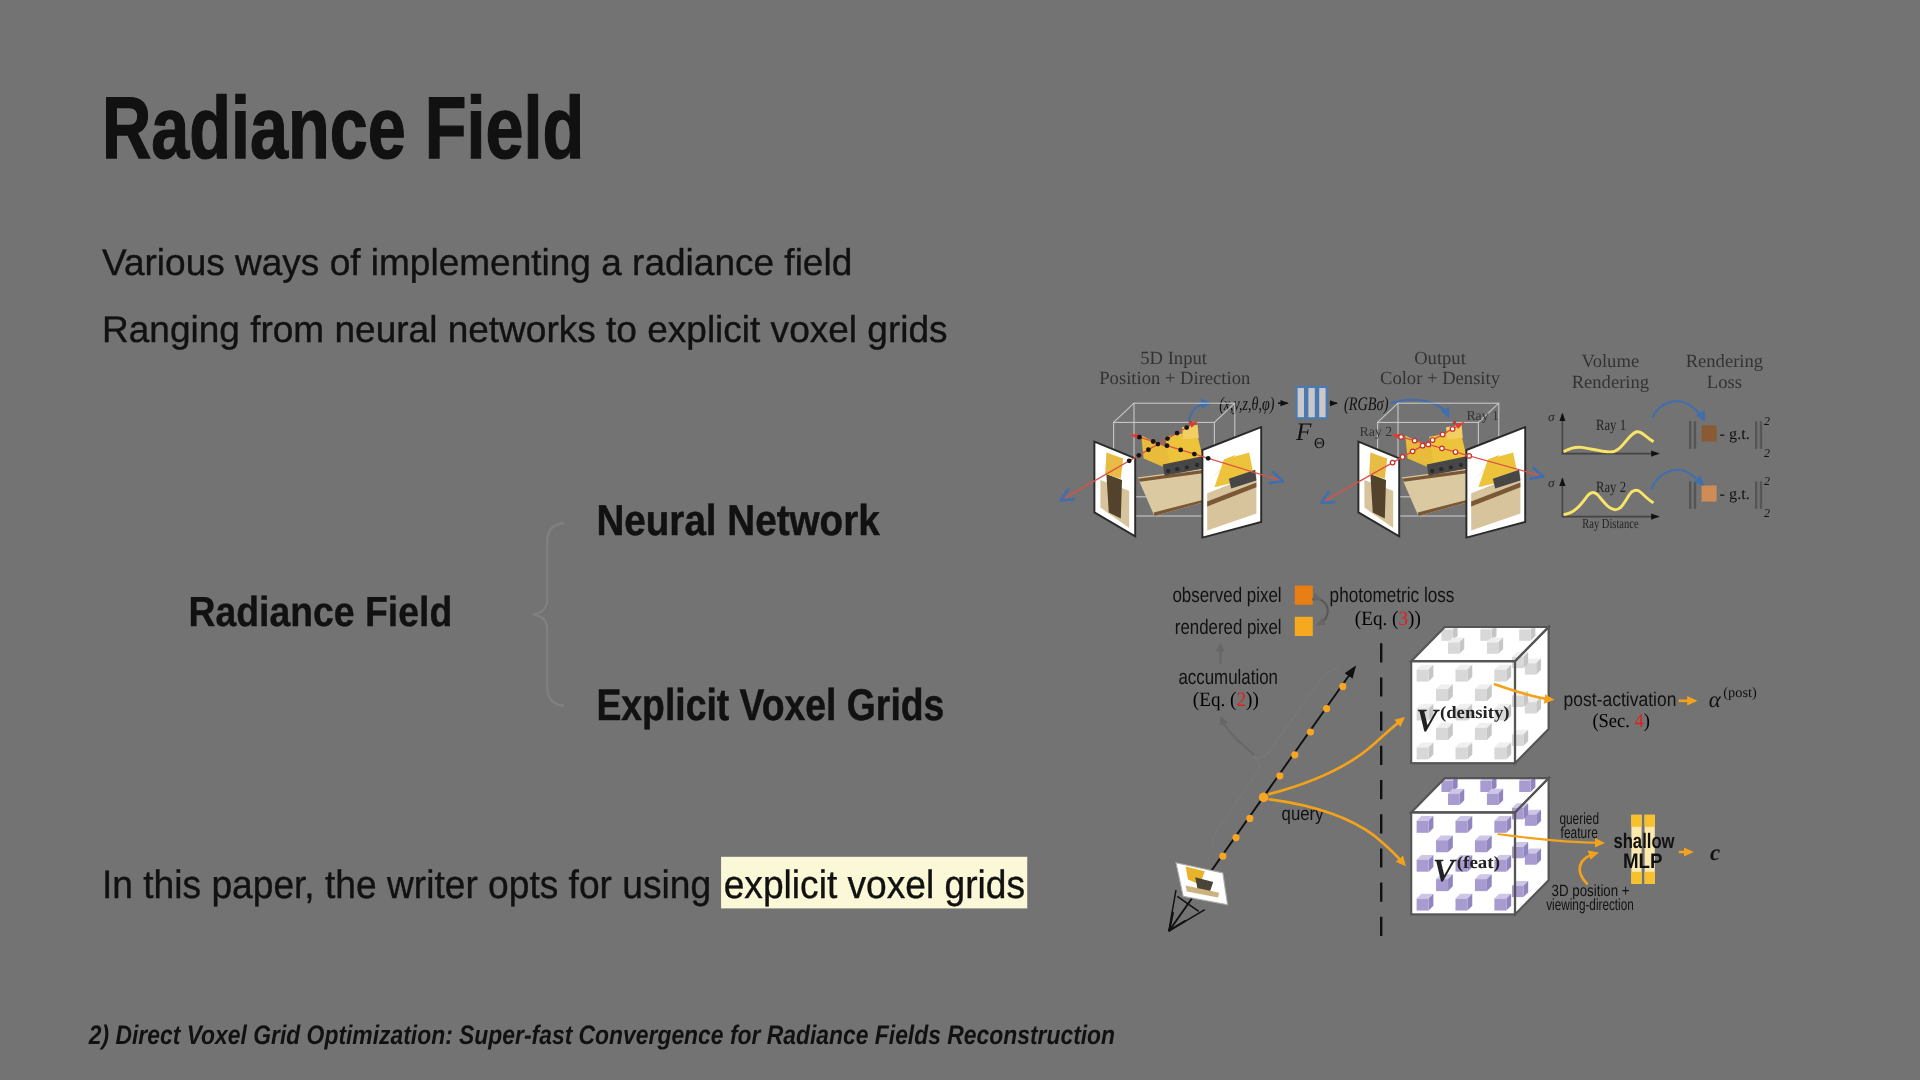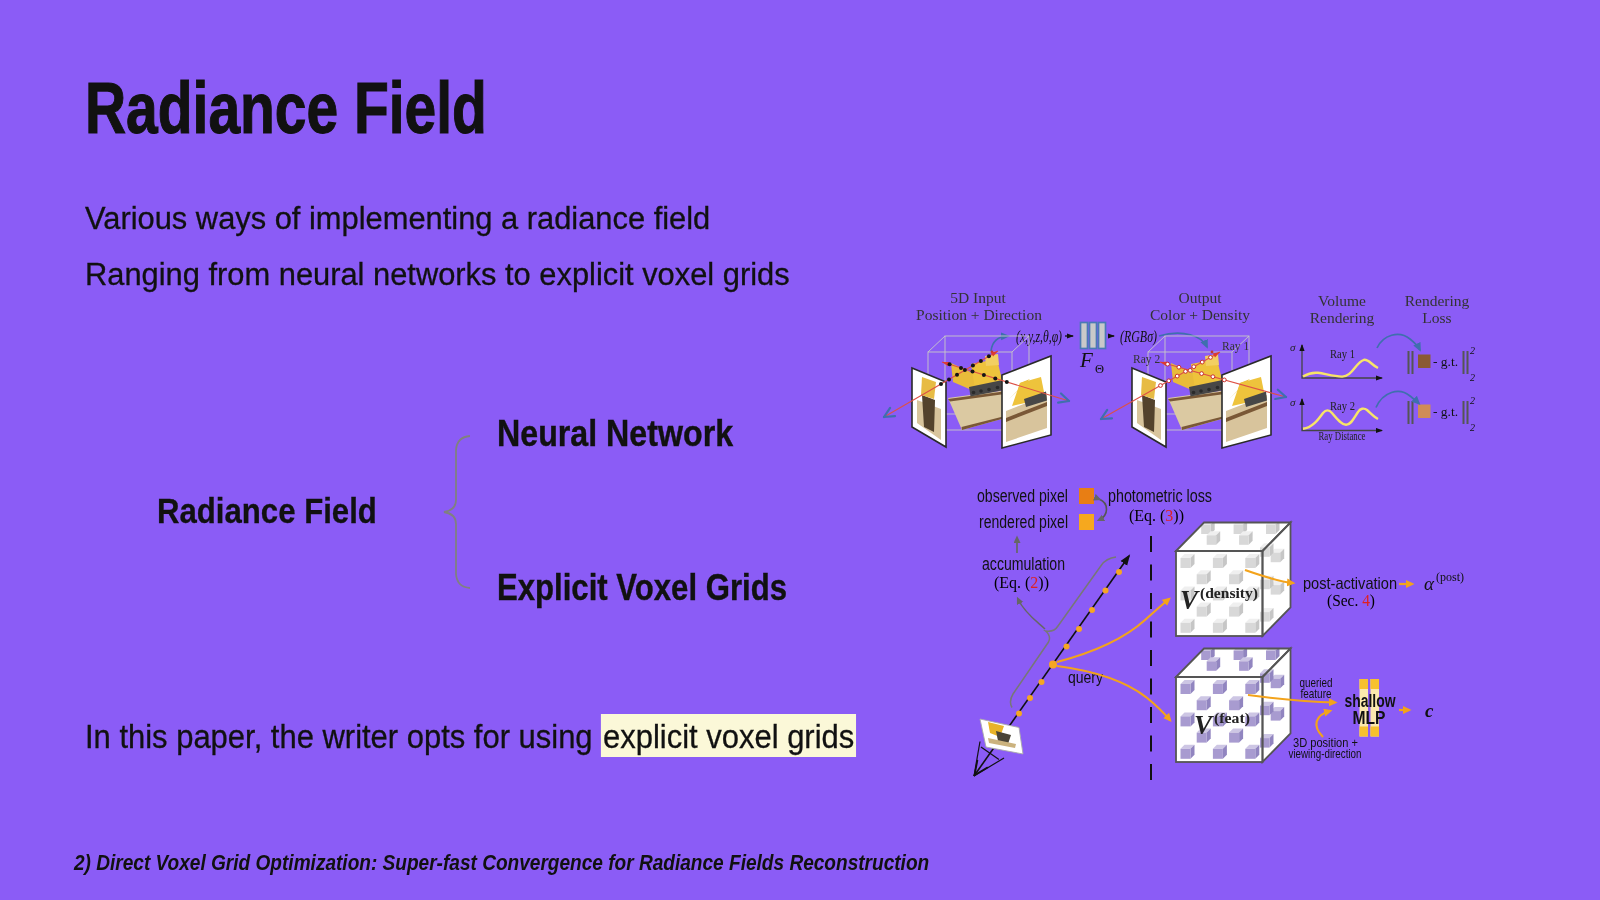--- a/index.html
+++ b/index.html
@@ -1,16 +1,16 @@
 <!DOCTYPE html>
 <html><head>
 <meta charset="utf-8">
 <style>
   html,body{margin:0;padding:0;background:#fff;}
-  #slide{position:relative;width:1600px;height:900px;overflow:hidden;background:#8b5cf6;
+  #slide{position:relative;width:1600px;height:900px;overflow:hidden;background:#737373;
          font-family:"Liberation Sans",sans-serif;color:#111;}
   .t{position:absolute;white-space:nowrap;transform-origin:0 0;line-height:1;}
 </style>
 </head>
 <body>
 <div id="slide">
   <div class="t" id="title" style="left:85px;top:71px;font-size:73px;font-weight:bold;-webkit-text-stroke:1.1px #111;transform:scaleX(0.78);">Radiance Field</div>
   <div class="t" id="l1" style="-webkit-text-stroke:0.3px #111;left:85px;top:202.5px;font-size:31px;transform:scaleX(0.995);">Various ways of implementing a radiance field</div>
   <div class="t" id="l2" style="-webkit-text-stroke:0.3px #111;left:85px;top:258.8px;font-size:31px;transform:scaleX(0.995);">Ranging from neural networks to explicit voxel grids</div>
   <div class="t" id="rf" style="left:157px;top:493.3px;font-size:35px;font-weight:bold;-webkit-text-stroke:0.3px #111;transform:scaleX(0.89);">Radiance Field</div>

